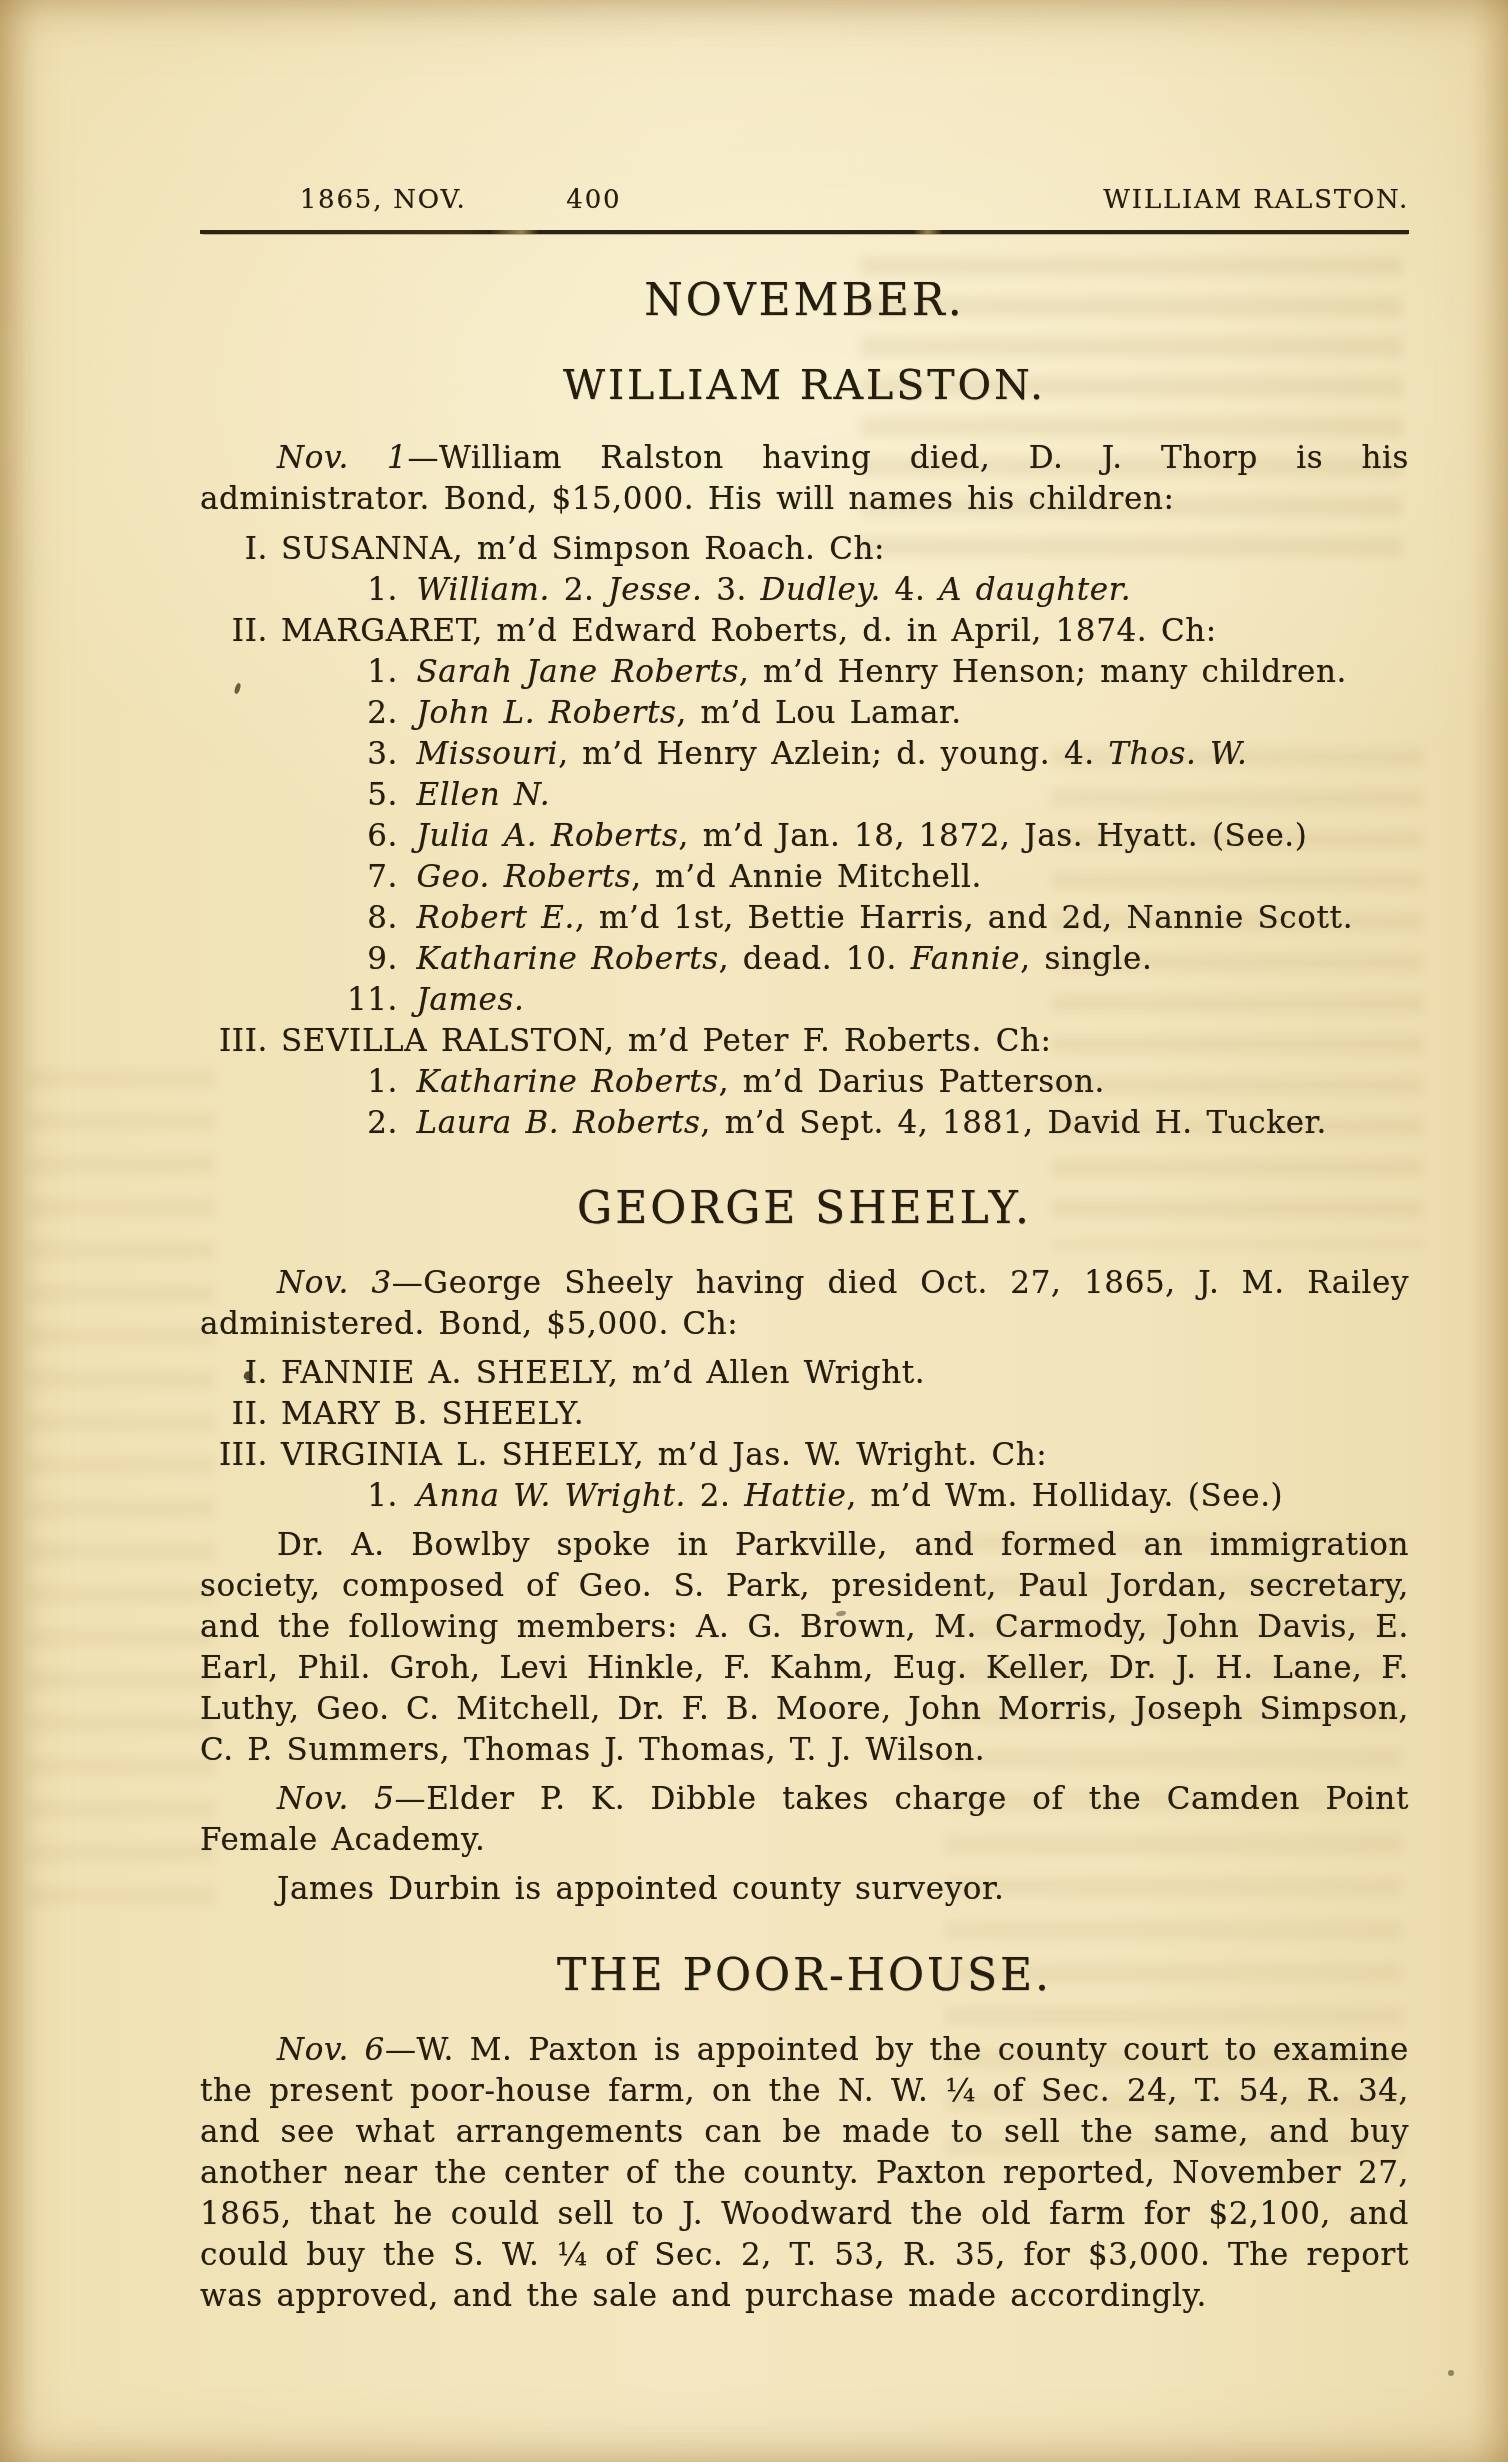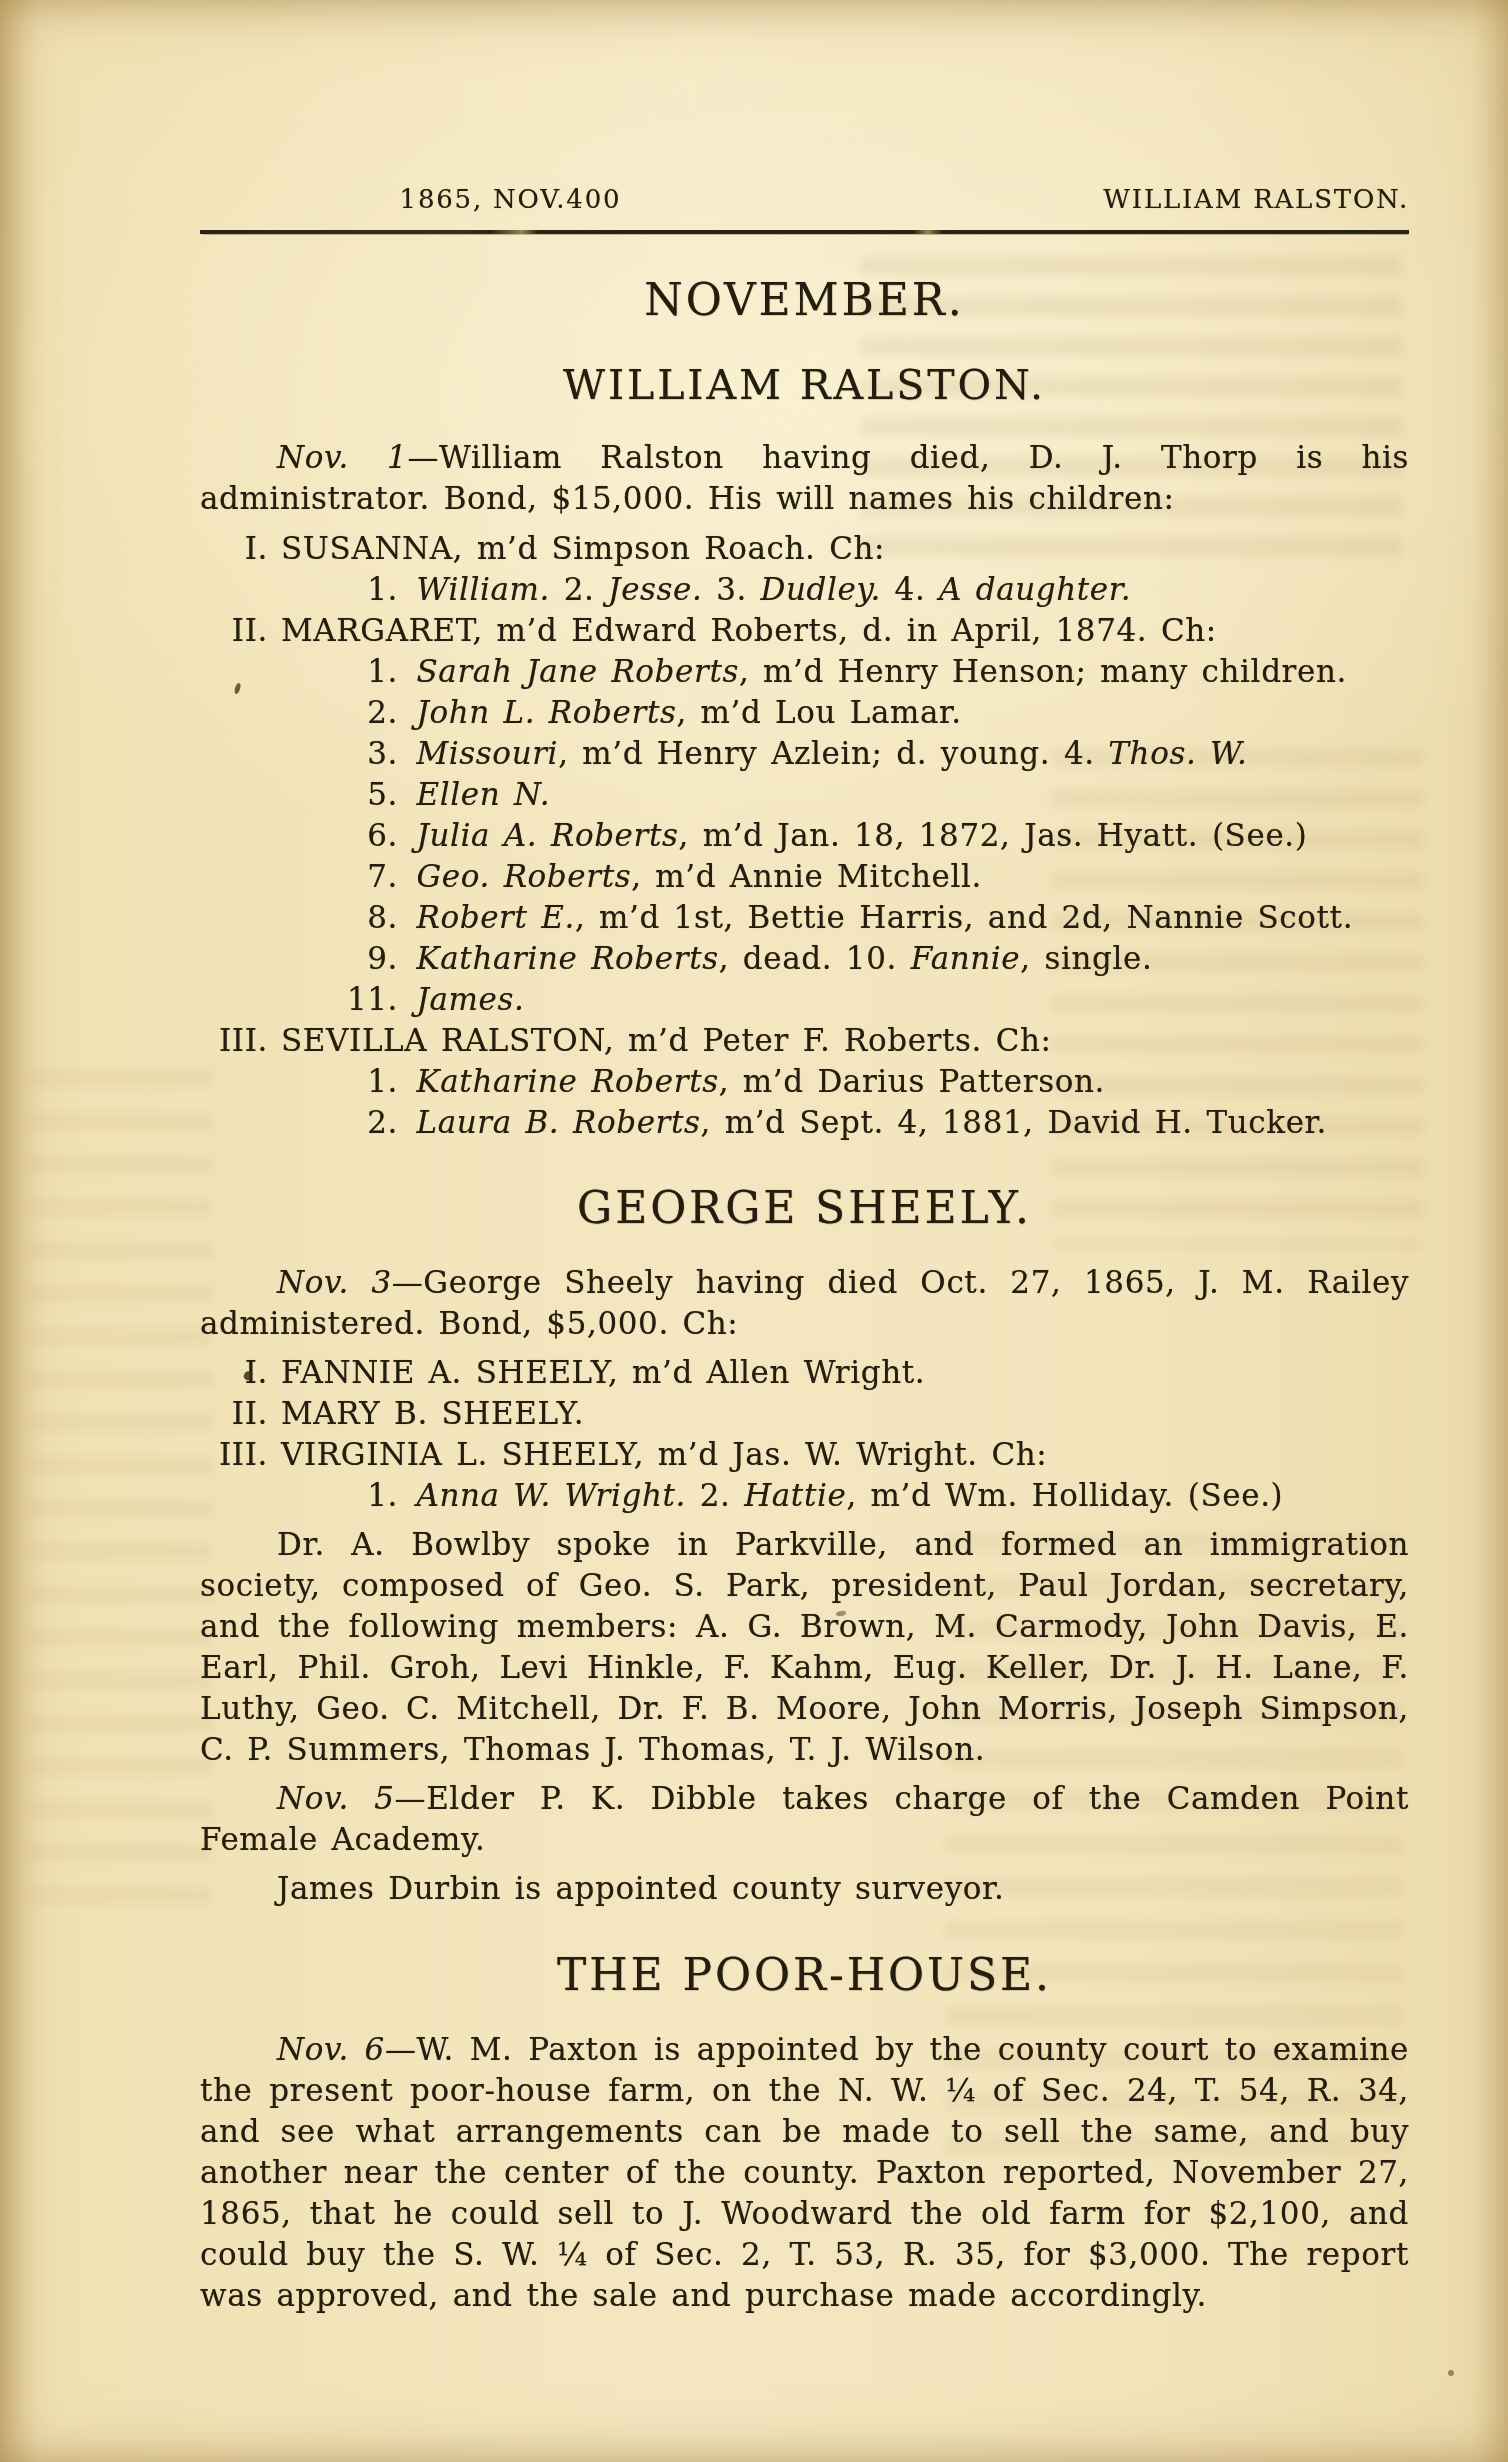--- a/index.html
+++ b/index.html
@@ -19,21 +19,21 @@
       inset 24px 0 50px -23px rgba(150,110,50,.50),
       inset -21.4px 0 43px -26px rgba(150,110,50,.32),
       inset 0 23px 46px -26px rgba(150,110,50,.38),
       inset 0 -23px 46px -26px rgba(150,110,50,.32);
   }
   .content { position:absolute; left:200px; right:100px; top:184px; }
 
   
   .runhead { display:flex; align-items:baseline; font-size:26px; letter-spacing:1.8px;
              text-shadow:0 0 0.7px rgba(34,26,12,.55); }
-  .runhead .lft { flex:1; text-align:right; }
+  .runhead .lft { flex:1; text-align:center; }
   .runhead .ctr { flex:1; text-align:left; }
   .runhead .rgt { flex:1.3; text-align:right; }
   .rule { height:4.3px; margin-top:15.7px;
     background:linear-gradient(90deg,
       #2c2412 0%, #3a3018 22%, #2c2412 24%, #95824f 26.6%, #2c2412 28%,
       #2c2412 59%, #95824f 60.2%, #2c2412 61.4%, #2c2412 100%);
     box-shadow:0 1.4px 0.7px rgba(44,36,18,.28); }
 
   
   .heading { text-align:center; font-weight:normal;

